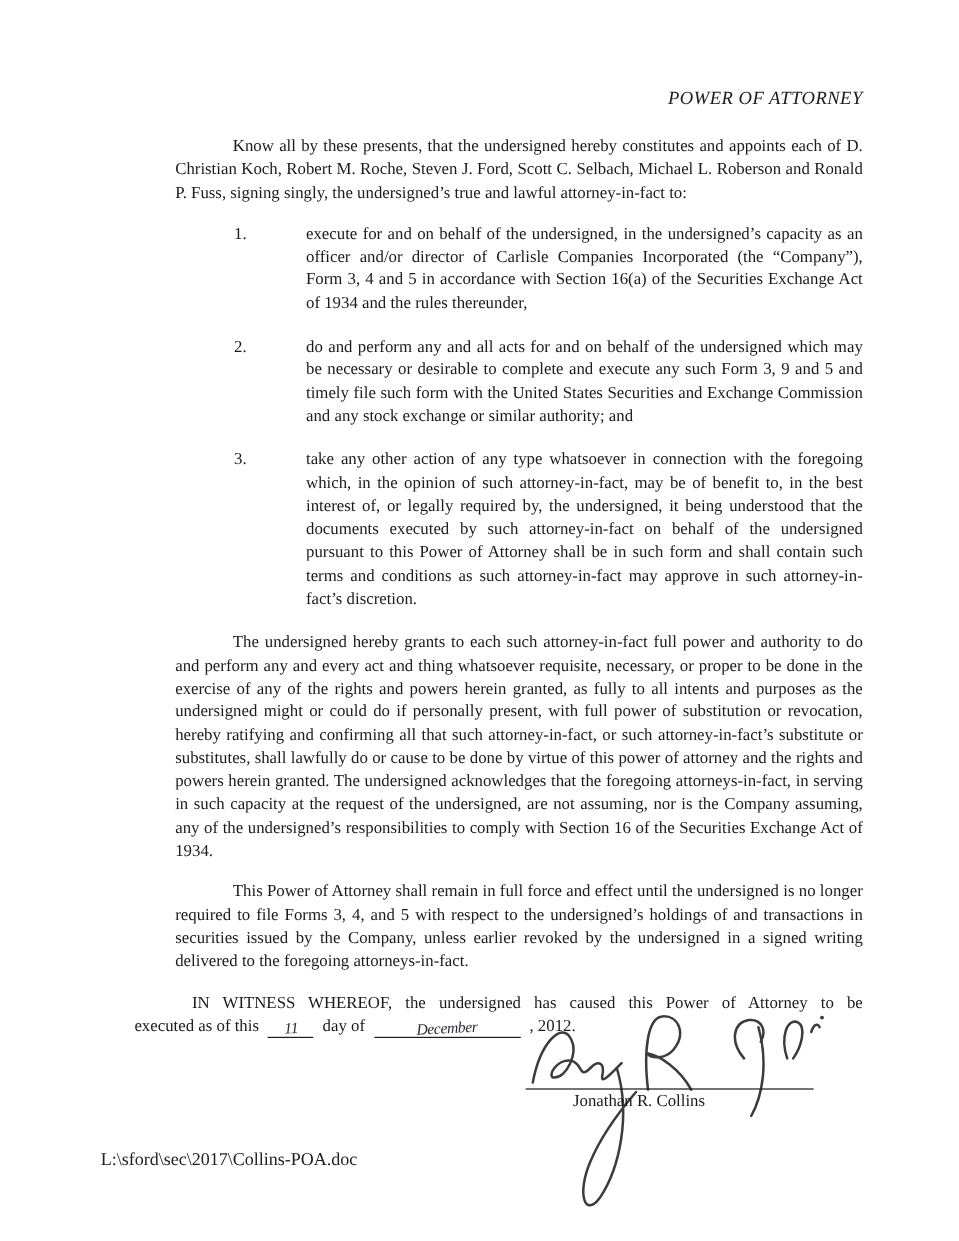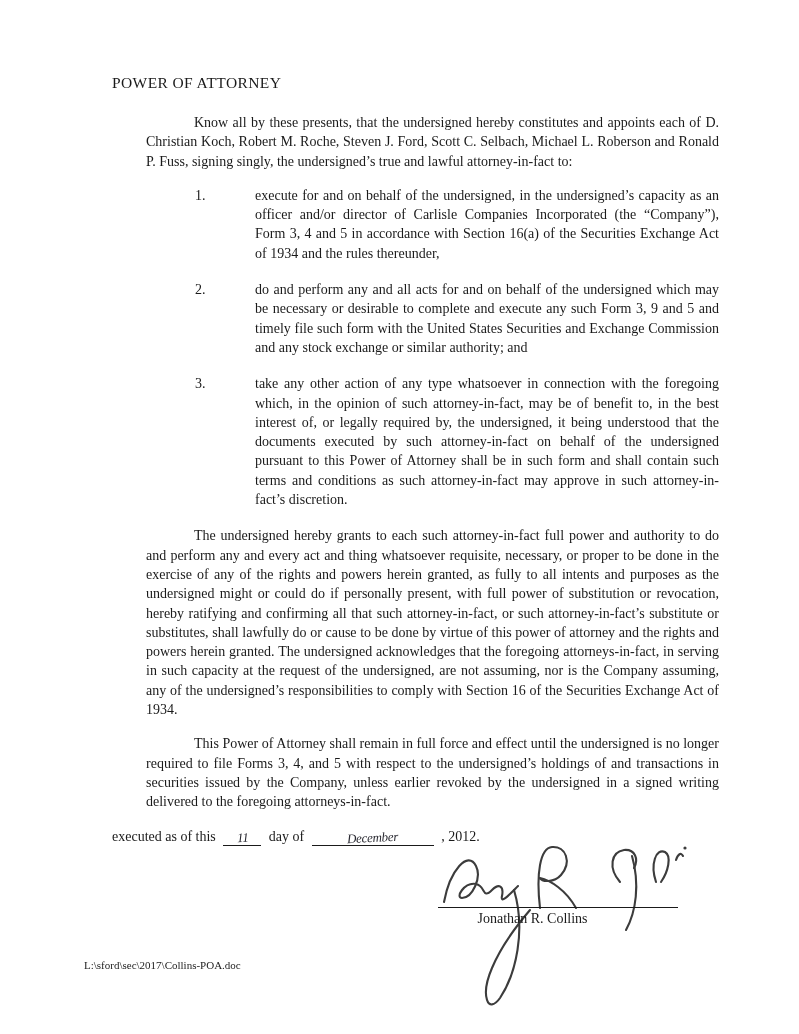--- a/index.html
+++ b/index.html
@@ -19,23 +19,24 @@
   }
   .content {
     position: absolute;
     top: 74px;
     left: 112px;
     right: 80px;
   }
   .title {
     font-size: 15.5px;
     font-weight: normal;
-    text-align: left;
+    text-align: right;
     letter-spacing: 0.4px;
     margin: 0 0 21px 0;
+    font-style: italic;
   }
   .para {
     font-size: 14px;
     line-height: 19.3px;
     text-align: justify;
     margin: 0 0 15px 0;
   }
   .para.indent { text-indent: 48px; margin-left: 34px; }
   .list { margin: 0; }
   .list-item {
@@ -107,21 +108,21 @@
     left: 428px;
     top: 826px;
     width: 280px;
     height: 195px;
     pointer-events: none;
   }
   .footer-path {
     position: absolute;
     left: 84px;
     top: 959px;
-    font-size: 11px;
+    font-size: 15px;
     color: #222222;
   }
 </style>
 </head>
 <body>
 
 <div class="page">
 
   <div class="content">
 
@@ -142,20 +143,21 @@
         <span class="num">3.</span>
         <span class="item-text">take any other action of any type whatsoever in connection with the foregoing which, in the opinion of such attorney-in-fact, may be of benefit to, in the best interest of, or legally required by, the undersigned, it being understood that the documents executed by such attorney-in-fact on behalf of the undersigned pursuant to this Power of Attorney shall be in such form and shall contain such terms and conditions as such attorney-in-fact may approve in such attorney-in-fact’s discretion.</span>
       </div>
     </div>
 
     <p class="para indent">The undersigned hereby grants to each such attorney-in-fact full power and authority to do and perform any and every act and thing whatsoever requisite, necessary, or proper to be done in the exercise of any of the rights and powers herein granted, as fully to all intents and purposes as the undersigned might or could do if personally present, with full power of substitution or revocation, hereby ratifying and confirming all that such attorney-in-fact, or such attorney-in-fact’s substitute or substitutes, shall lawfully do or cause to be done by virtue of this power of attorney and the rights and powers herein granted.  The undersigned acknowledges that the foregoing attorneys-in-fact, in serving in such capacity at the request of the undersigned, are not assuming, nor is the Company assuming, any of the undersigned’s responsibilities to comply with Section 16 of the Securities Exchange Act of 1934.</p>
 
     <p class="para indent">This Power of Attorney shall remain in full force and effect until the undersigned is no longer required to file Forms 3, 4, and 5 with respect to the undersigned’s holdings of and transactions in securities issued by the Company, unless earlier revoked by the undersigned in a signed writing delivered to the foregoing attorneys-in-fact.</p>
 
     <div class="witness">
+      <div class="witness-line1">IN WITNESS WHEREOF, the undersigned has caused this Power of Attorney to be</div>
       <div class="witness-line2">
         <span>executed as of this</span>
         <span class="blank blank-day"><span class="handwriting">11</span></span>
         <span>day of</span>
         <span class="blank blank-month"><span class="handwriting">December</span></span>
         <span>, 2012.</span>
       </div>
     </div>
 
   </div>

